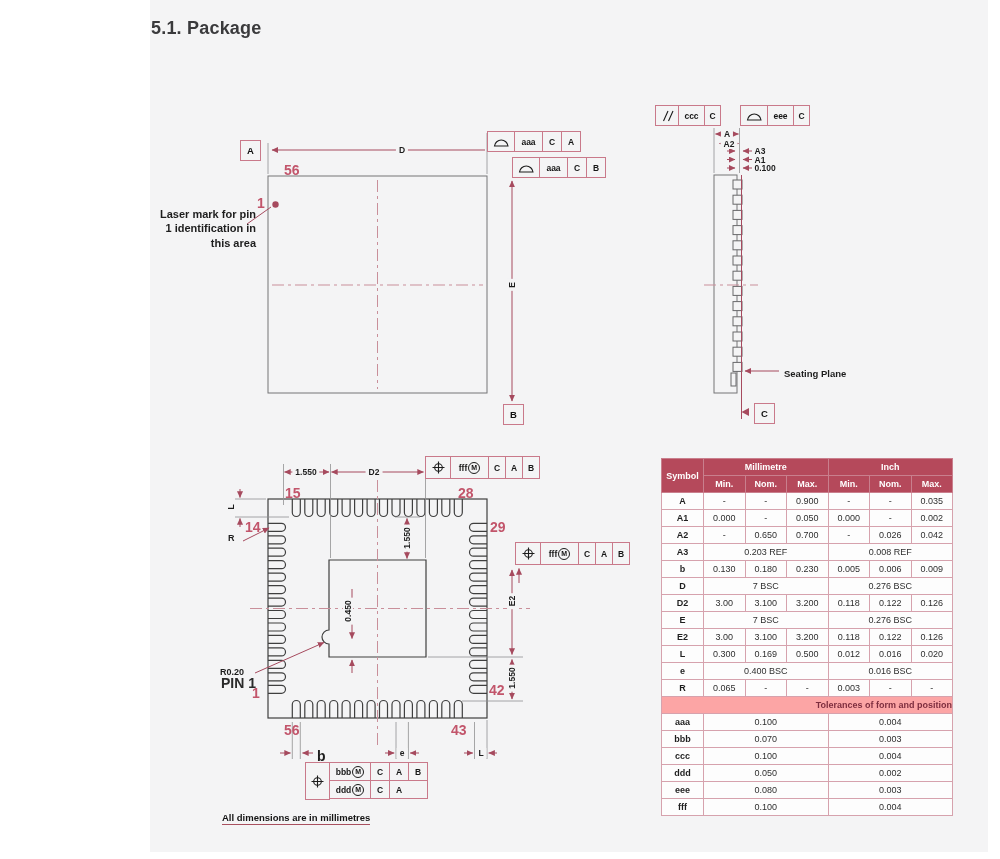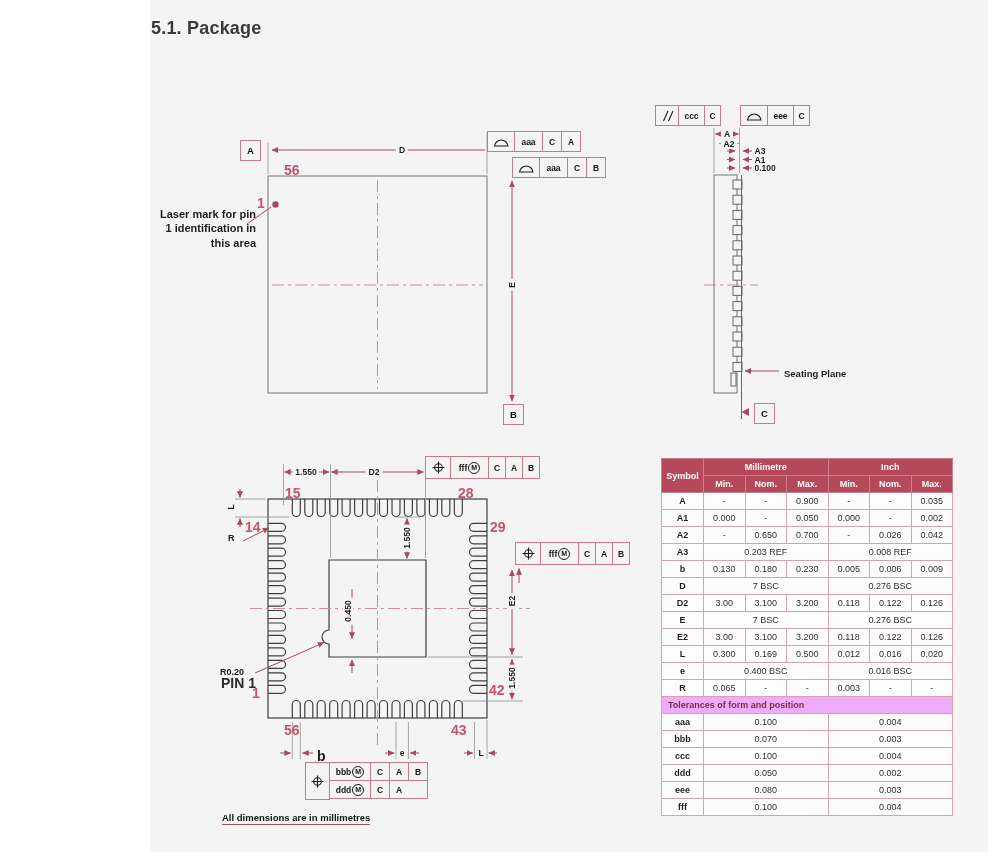--- a/index.html
+++ b/index.html
@@ -51,21 +51,21 @@
   .vcol{display:flex;flex-direction:column;margin-left:-1px;}
   .frow{display:flex;border:1px solid var(--fcf-border);background:var(--panel);height:19px;box-sizing:border-box;}
   .frow + .frow{margin-top:-1px;}
   .w-tol{width:40px;} .w-d{width:19px;} .w-sym{width:26px;} .w-sym2{width:24px;}
   #dimtable{position:absolute;left:661px;top:458px;width:291px;border-collapse:collapse;table-layout:fixed;
             font-family:"Liberation Sans","DejaVu Sans",sans-serif;font-size:9px;color:#2e2e2e;
             background:#fdfdfd;border:1px solid #b9596c;}
   #dimtable th,#dimtable td{border:1px solid #d6a2ad;height:16px;line-height:16px;padding:0;text-align:center;}
   #dimtable th{background:#b5495b;color:#ffffff;font-weight:bold;border:1px solid #c97f8d;}
   #dimtable .sym{font-weight:bold;color:#1f1f1f;}
-  #dimtable .section{background:#f0abfc;color:#7e2e3f;font-weight:bold;text-align:left;padding-left:6px;}
+  #dimtable .section{background:#fca5a5;color:#7e2e3f;font-weight:bold;text-align:right;padding-left:6px;}
 </style>
 </head>
 <body>
 
 <div id="stage">
   <div class="panel"></div>
   <div class="title">5.1. Package</div>
 
   <svg id="art" width="1000" height="859" viewBox="0 0 1000 859">
     <defs>

